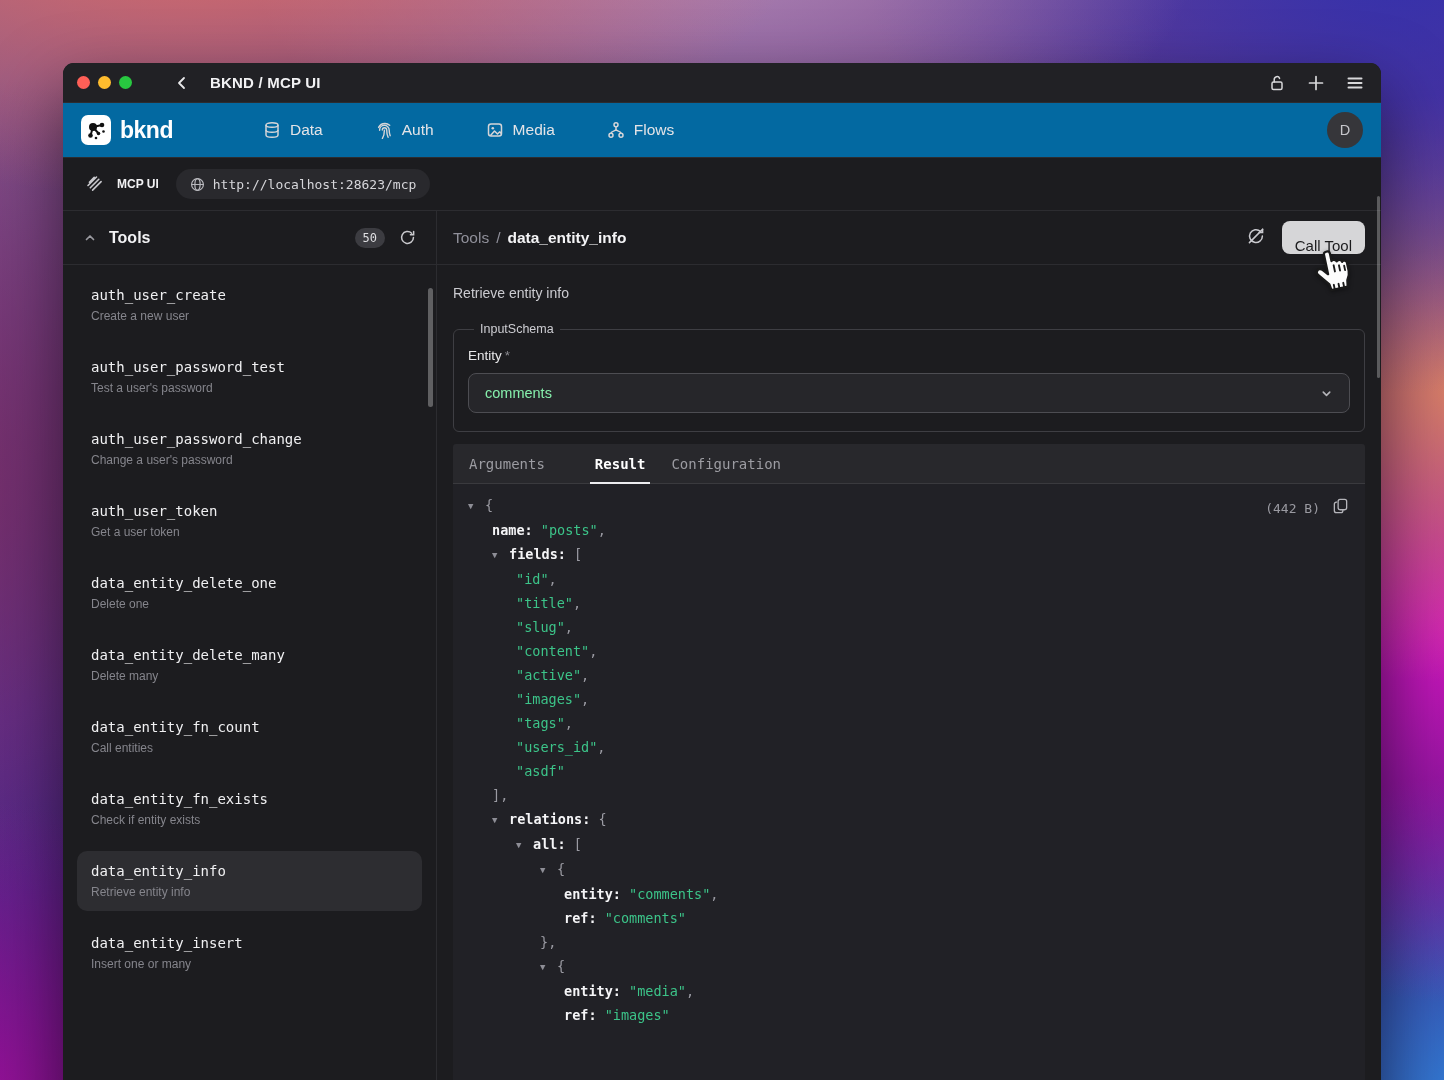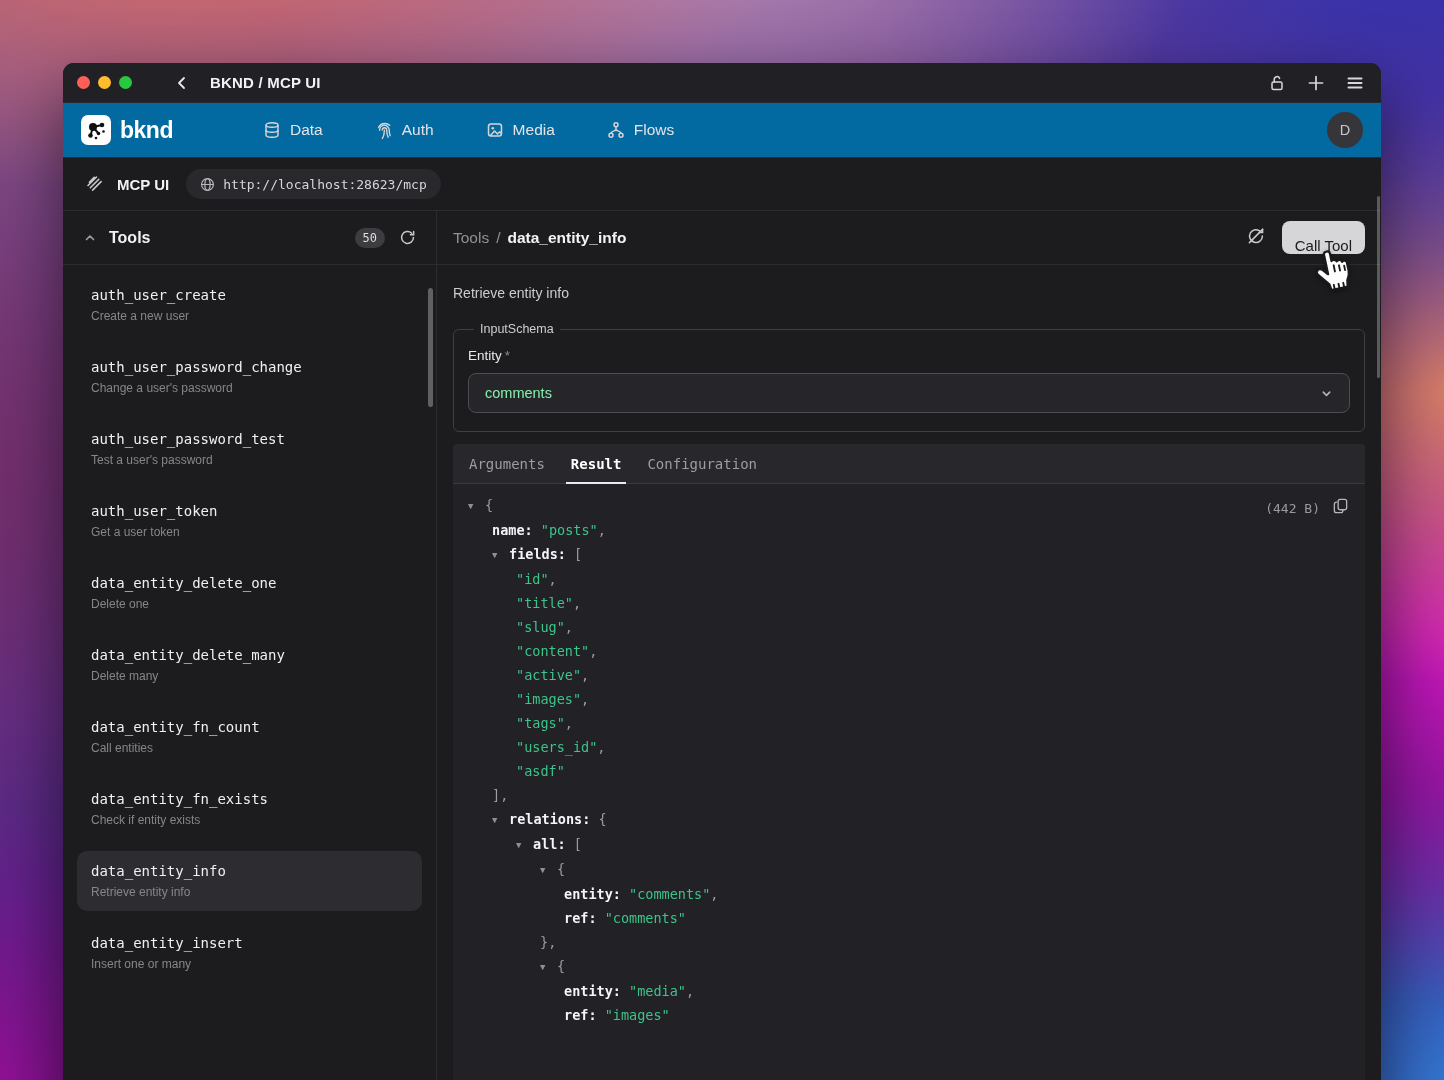--- a/index.html
+++ b/index.html
@@ -41,21 +41,21 @@
   .navbar { height:55px; flex:0 0 55px; display:flex; align-items:center; padding:0 18px; border-bottom:1px solid #2c2c30; background:#0369a1;gap:32px; }
   .brand { display:flex; align-items:center; gap:9px; }
   .logo-box { width:30px; height:30px; background:#fff; border-radius:7px; display:flex; align-items:center; justify-content:center; }
   .brand-name { font-size:23px; font-weight:800; letter-spacing:-.5px; color:#fff; }
   .nav-items { display:flex; gap:52px; margin-left:58px; }
   .nav-item { display:flex; align-items:center; gap:9px; font-size:15.5px; color:#e4e4e7; cursor:default; }
   .avatar { margin-left:auto; width:36px; height:36px; border-radius:50%; background:#36363a; color:#c6c6cb; display:flex; align-items:center; justify-content:center; font-size:14.5px; font-weight:500; }
 
   
   .subheader { height:53px; flex:0 0 53px; display:flex; align-items:center; padding:0 22px; border-bottom:1px solid #2c2c30; background:#1c1c1f; }
-  .mcp-label { margin-left:12px; font-size:15px; font-weight:700; color:#f2f2f4; }
+  .mcp-label { margin-left:12px; font-size:12px; font-weight:700; color:#f2f2f4; }
   .url-pill { margin-left:17px; height:30px; background:#29292d; border-radius:16px; display:flex; align-items:center; gap:8px; padding:0 14px; }
   .url-text { font-family:"DejaVu Sans Mono", monospace; font-size:13px; color:#d6d6da; }
 
   
   .body-row { flex:1 1 auto; display:flex; min-height:0; position:relative; }
 
   .sidebar { width:374px; flex:0 0 374px; border-right:1px solid #2c2c30; display:flex; flex-direction:column; min-height:0; position:relative; }
   .sidebar-header { height:54px; flex:0 0 54px; display:flex; align-items:center; padding:0 20px; border-bottom:1px solid #2c2c30; }
   .sidebar-header .sec-title { margin-left:12px; font-size:16px; font-weight:700; color:#f2f2f4; }
   .count-badge { margin-left:auto; font-family:"DejaVu Sans Mono", monospace; font-size:12px; background:#3c3c41; color:#dfdfe2; padding:3px 8px; border-radius:11px; }
@@ -84,21 +84,21 @@
   fieldset.schema-box legend { padding:0 6px; margin-left:6px; font-size:12.5px; color:#cdcdd2; }
   .field-label { margin-top:8px; font-size:13.5px; color:#e8e8ea; }
   .req-mark { color:#8a8a90; margin-left:3px; }
   .select-box { margin-top:10px; height:40px; background:#26262a; border:1px solid #4d4d52; border-radius:8px; display:flex; align-items:center; padding:0 16px; }
   .select-value { font-size:14.5px; color:#86efac; }
   .select-box svg { margin-left:auto; }
 
   .result-card { margin-top:12px; flex:1 1 auto; min-height:0; display:flex; flex-direction:column; border-radius:3px 3px 0 0; overflow:hidden; }
   .tabs { height:40px; flex:0 0 40px; background:#28282c; border-bottom:1px solid #3a3a3e; display:flex; align-items:stretch; padding:0 16px; gap:26px; }
   .tab { font-family:"DejaVu Sans Mono", monospace; font-size:14px; color:#9c9ca2; display:flex; align-items:center; position:relative; }
-  .tab.active { color:#ffffff; font-weight:700; }
+  .tab.active { color:#ffffff; font-weight:700;margin-left:24px; }
   .tab.active::after { content:""; position:absolute; left:-5px; right:-5px; bottom:-1px; height:2px; background:#ececef; }
 
   .json-body { flex:1 1 auto; min-height:0; background:#212126; position:relative; padding:9px 16px 0 15px; font-family:"DejaVu Sans Mono", monospace; font-size:13.5px; line-height:24px; overflow:hidden; }
   .json-line { white-space:pre; color:#9b9ba3; }
   .arrow { display:inline-block; width:17px; font-size:9px; color:#8e8e96; vertical-align:1px; }
   .tok-k { color:#f5f5f7; font-weight:700; }
   .tok-s { color:#3cc489; }
   .tok-p { color:#9b9ba3; }
   .json-meta { position:absolute; top:13px; right:16px; display:flex; align-items:center; gap:12px; }
   .json-size { font-family:"DejaVu Sans Mono", monospace; font-size:13px; color:#9a9aa1; }
@@ -231,26 +231,26 @@
                 <polyline points="15.5 2.6 15.5 6 12.1 6"></polyline>
               </svg>
           </span>
         </div>
         <div class="tool-list" id="tool-list">
             <div class="tool-item">
               <div class="tool-name">auth_user_create</div>
               <div class="tool-desc-text">Create a new user</div>
             </div>
             <div class="tool-item">
+              <div class="tool-name">auth_user_password_test</div>
+              <div class="tool-desc-text">Test a user's password</div>
+            </div>
+            <div class="tool-item">
               <div class="tool-name">auth_user_password_change</div>
               <div class="tool-desc-text">Change a user's password</div>
-            </div>
-            <div class="tool-item">
-              <div class="tool-name">auth_user_password_test</div>
-              <div class="tool-desc-text">Test a user's password</div>
             </div>
             <div class="tool-item">
               <div class="tool-name">auth_user_token</div>
               <div class="tool-desc-text">Get a user token</div>
             </div>
             <div class="tool-item">
               <div class="tool-name">data_entity_delete_one</div>
               <div class="tool-desc-text">Delete one</div>
             </div>
             <div class="tool-item">

